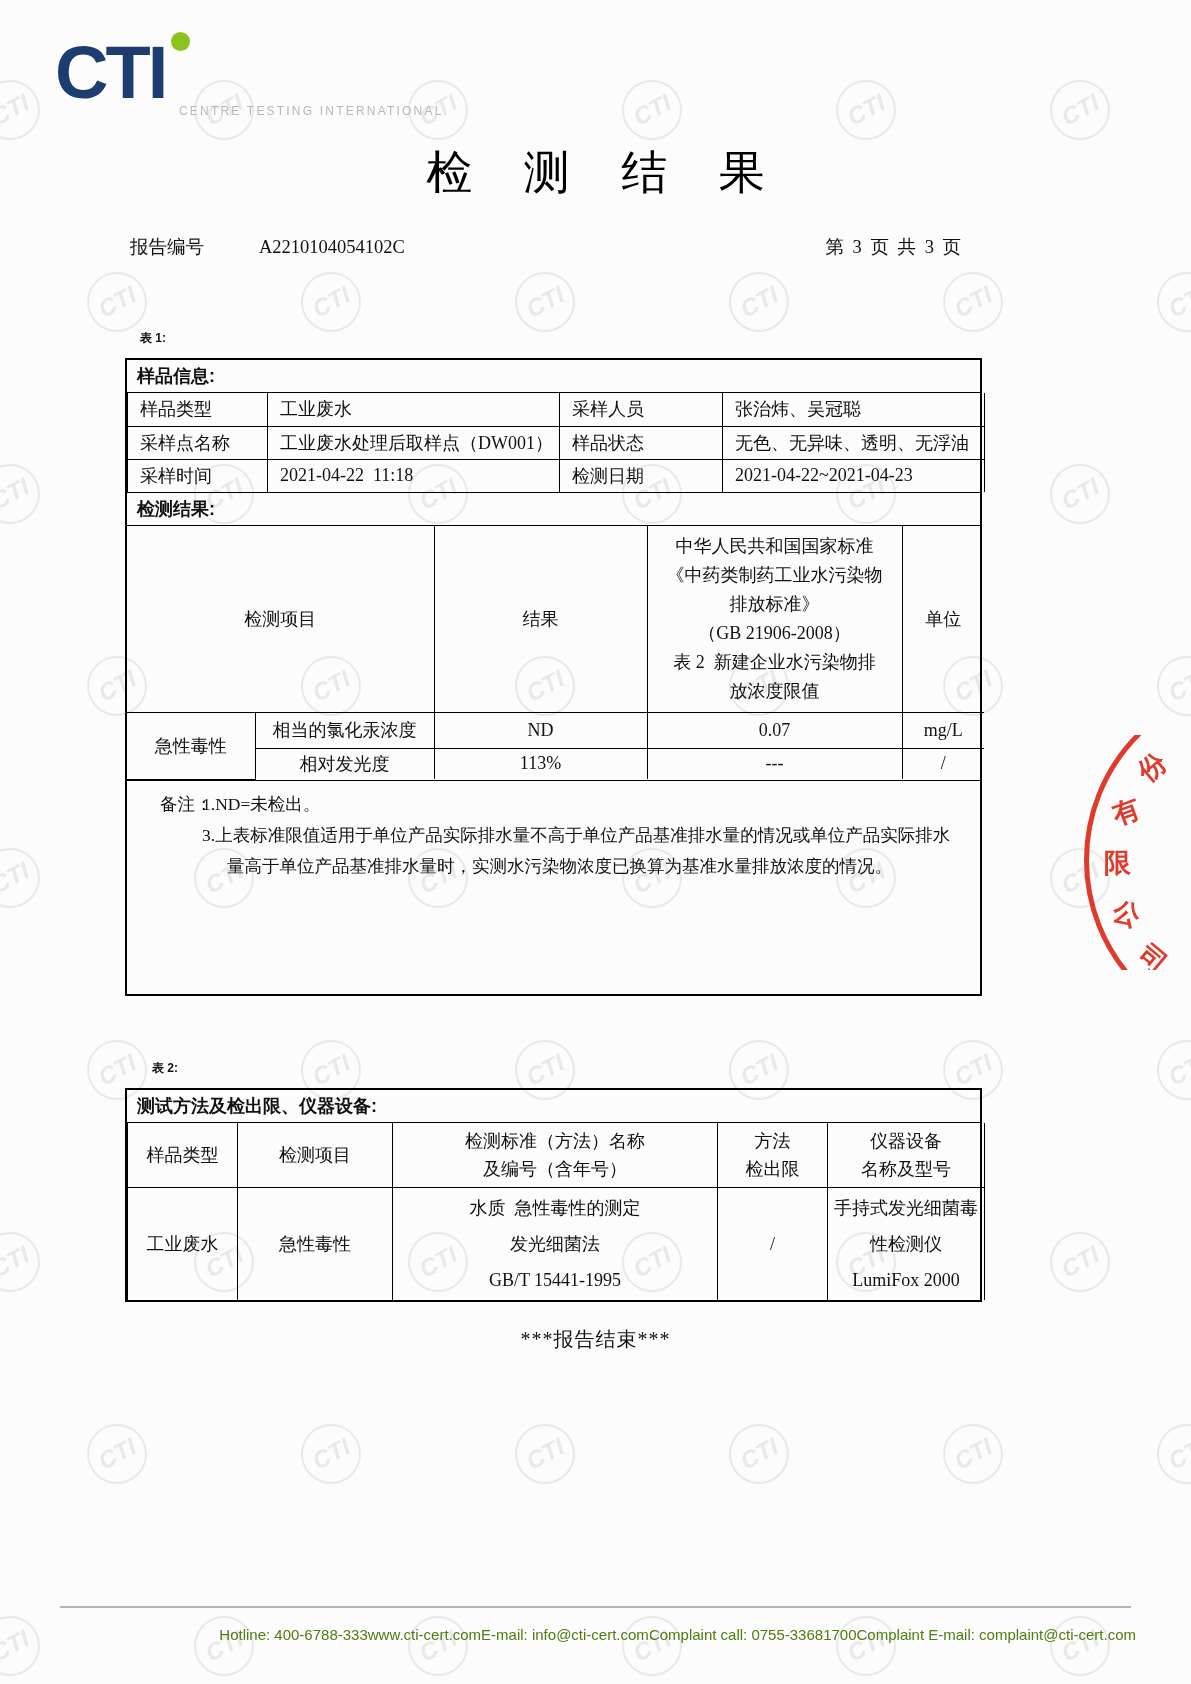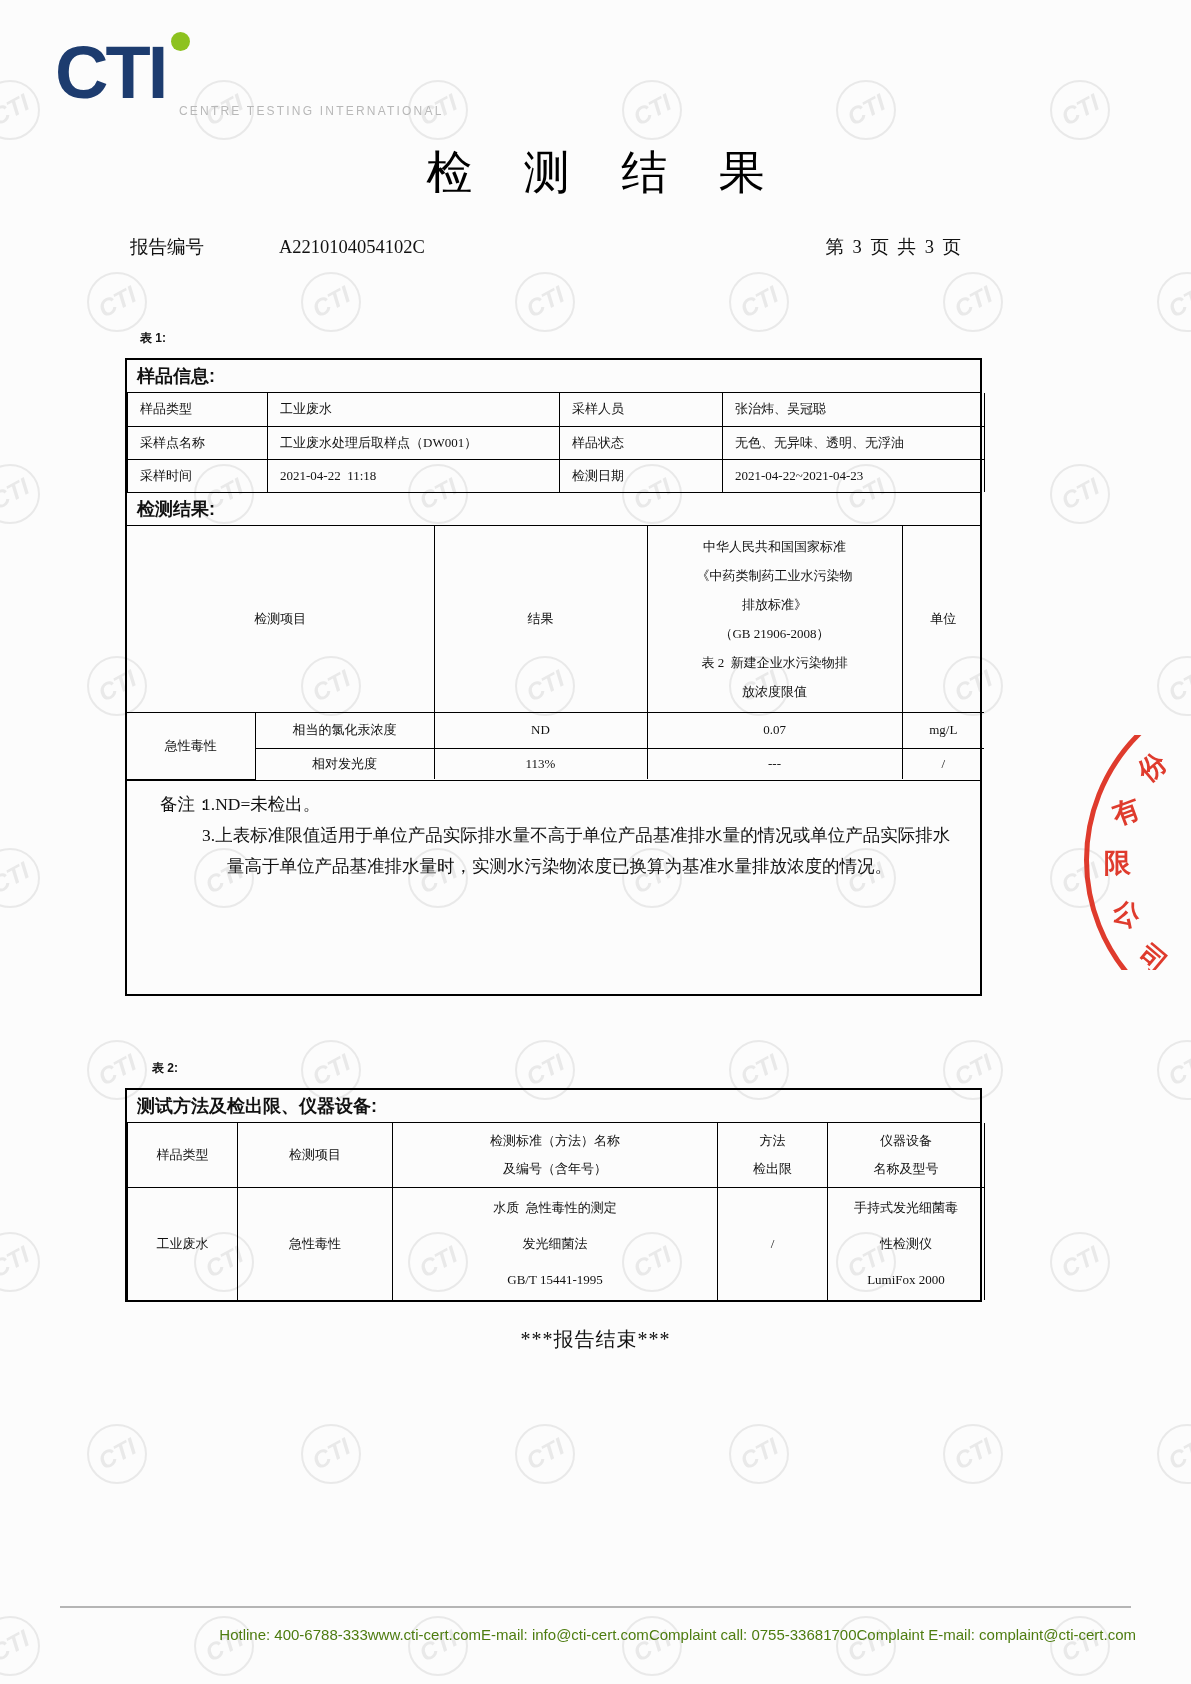--- a/index.html
+++ b/index.html
@@ -39,35 +39,35 @@
   }
   
   .doc-title {
     position:absolute; left:0; right:0; top:142px; text-align:center;
     font-size:46px; letter-spacing:20px; text-indent:20px; color:#000;
   }
   .report-row {
     position:absolute; left:130px; right:228px; top:234px;
     display:flex; align-items:baseline; font-size:18.5px;
   }
-  .report-label { margin-right:75px; }
+  .report-label { margin-right:55px; }
   .page-info { margin-left:auto; letter-spacing:2px; }
   
   .tbl-label {
     position:absolute; font-family:"Liberation Sans", sans-serif;
     font-weight:bold; font-size:12px;
   }
   .boxed { position:absolute; left:125px; width:857px; border:2px solid #000; background:transparent; }
   .sec-title {
     font-family:"Liberation Sans", sans-serif; font-weight:bold; font-size:18px;
     padding:4px 0 4px 10px; border-bottom:1px solid #000; line-height:24px;
   }
   .sec-title.mid { border-top:1px solid #000; }
   .inner-table { width:100%; border-collapse:collapse; table-layout:fixed; }
-  .inner-table td { border:1px solid #000; font-size:13px; vertical-align:middle; padding:2px 4px; }
+  .inner-table td { border:1px solid #000; font-size:18px; vertical-align:middle; padding:2px 4px; }
   .inner-table tr:first-child > td { border-top:none; }
   .inner-table tr:last-child > td { border-bottom:none;margin-top:32px; }
   .inner-table td.no-l { border-left:none; }
   .inner-table td.no-r { border-right:none; }
   .sample-table td { height:33px; text-align:left; padding-left:12px; white-space:pre-wrap; }
   .results-table td { text-align:center; padding-left:2px; padding-right:2px; }
   .results-table .hdr-cell { height:186px; }
   .std-cell { line-height:29px; white-space:pre-wrap; }
   .results-table .r1 td { height:36px; }
   .results-table .r2 td { height:31px; }

